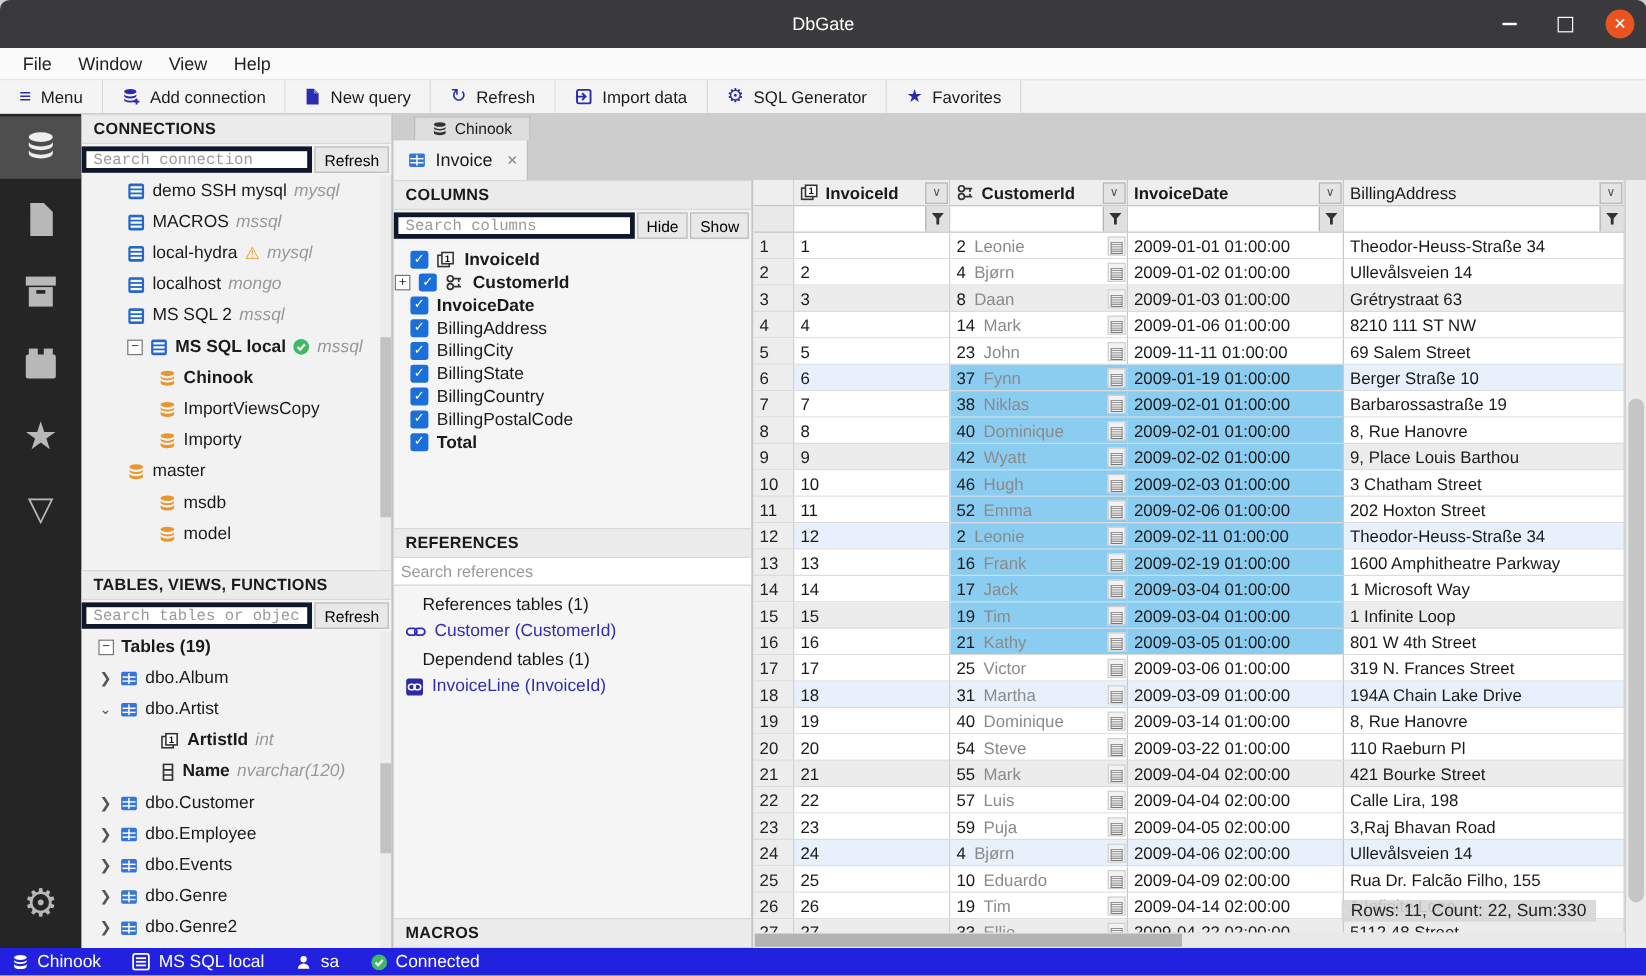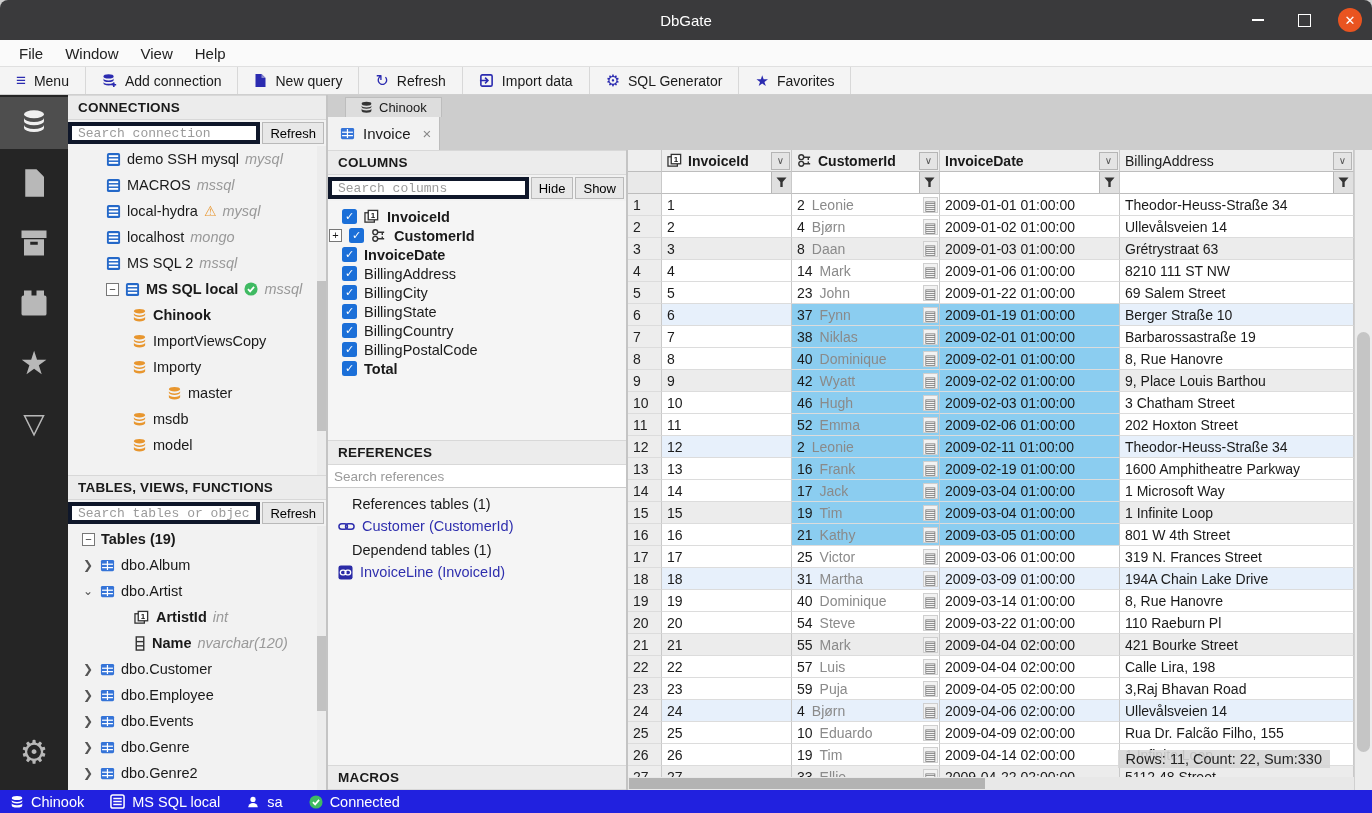--- a/index.html
+++ b/index.html
@@ -331,21 +331,21 @@
           <div class="titem" style="padding-left: 64px;">
             <span class="ic">
               <svg width="15" height="15" viewBox="0 0 16 16">
                 <ellipse cx="8" cy="3.4" rx="6" ry="2.4" fill="#e8962e"></ellipse>
                 <path d="M2 5.5 A6 2.4 0 0 0 14 5.5 V7.2 A6 2.4 0 0 1 2 7.2 Z" fill="#e8962e"></path>
                 <path d="M2 9.2 A6 2.4 0 0 0 14 9.2 V12 A6 2.4 0 0 1 2 12 Z" fill="#e8962e"></path>
               </svg>
             </span>
             <span class="lbl">Importy</span>
           </div>
-          <div class="titem" style="padding-left: 83px; margin-left: 16px;">
+          <div class="titem" style="padding-left: 38px;">
             <span class="ic">
               <svg width="15" height="15" viewBox="0 0 16 16">
                 <ellipse cx="8" cy="3.4" rx="6" ry="2.4" fill="#e8962e"></ellipse>
                 <path d="M2 5.5 A6 2.4 0 0 0 14 5.5 V7.2 A6 2.4 0 0 1 2 7.2 Z" fill="#e8962e"></path>
                 <path d="M2 9.2 A6 2.4 0 0 0 14 9.2 V12 A6 2.4 0 0 1 2 12 Z" fill="#e8962e"></path>
               </svg>
             </span>
             <span class="lbl">master</span>
           </div>
           <div class="titem" style="padding-left: 64px;">
@@ -713,21 +713,21 @@
               <div class="gcell rownum">4</div>
               <div class="gcell">4</div>
               <div class="gcell">14<span class="cname">Mark</span><span class="docicon">▤</span></div>
               <div class="gcell">2009-01-06 01:00:00</div>
               <div class="gcell">8210 111 ST NW</div>
             </div>
             <div class="grow gdata">
               <div class="gcell rownum">5</div>
               <div class="gcell">5</div>
               <div class="gcell">23<span class="cname">John</span><span class="docicon">▤</span></div>
-              <div class="gcell">2009-01-22 01:00:00</div>
+              <div class="gcell">2009-11-11 01:00:00</div>
               <div class="gcell">69 Salem Street</div>
             </div>
             <div class="grow gdata r-blue">
               <div class="gcell rownum">6</div>
               <div class="gcell">6</div>
               <div class="gcell sel">37<span class="cname">Fynn</span><span class="docicon">▤</span></div>
               <div class="gcell sel">2009-01-19 01:00:00</div>
               <div class="gcell">Berger Straße 10</div>
             </div>
             <div class="grow gdata">

